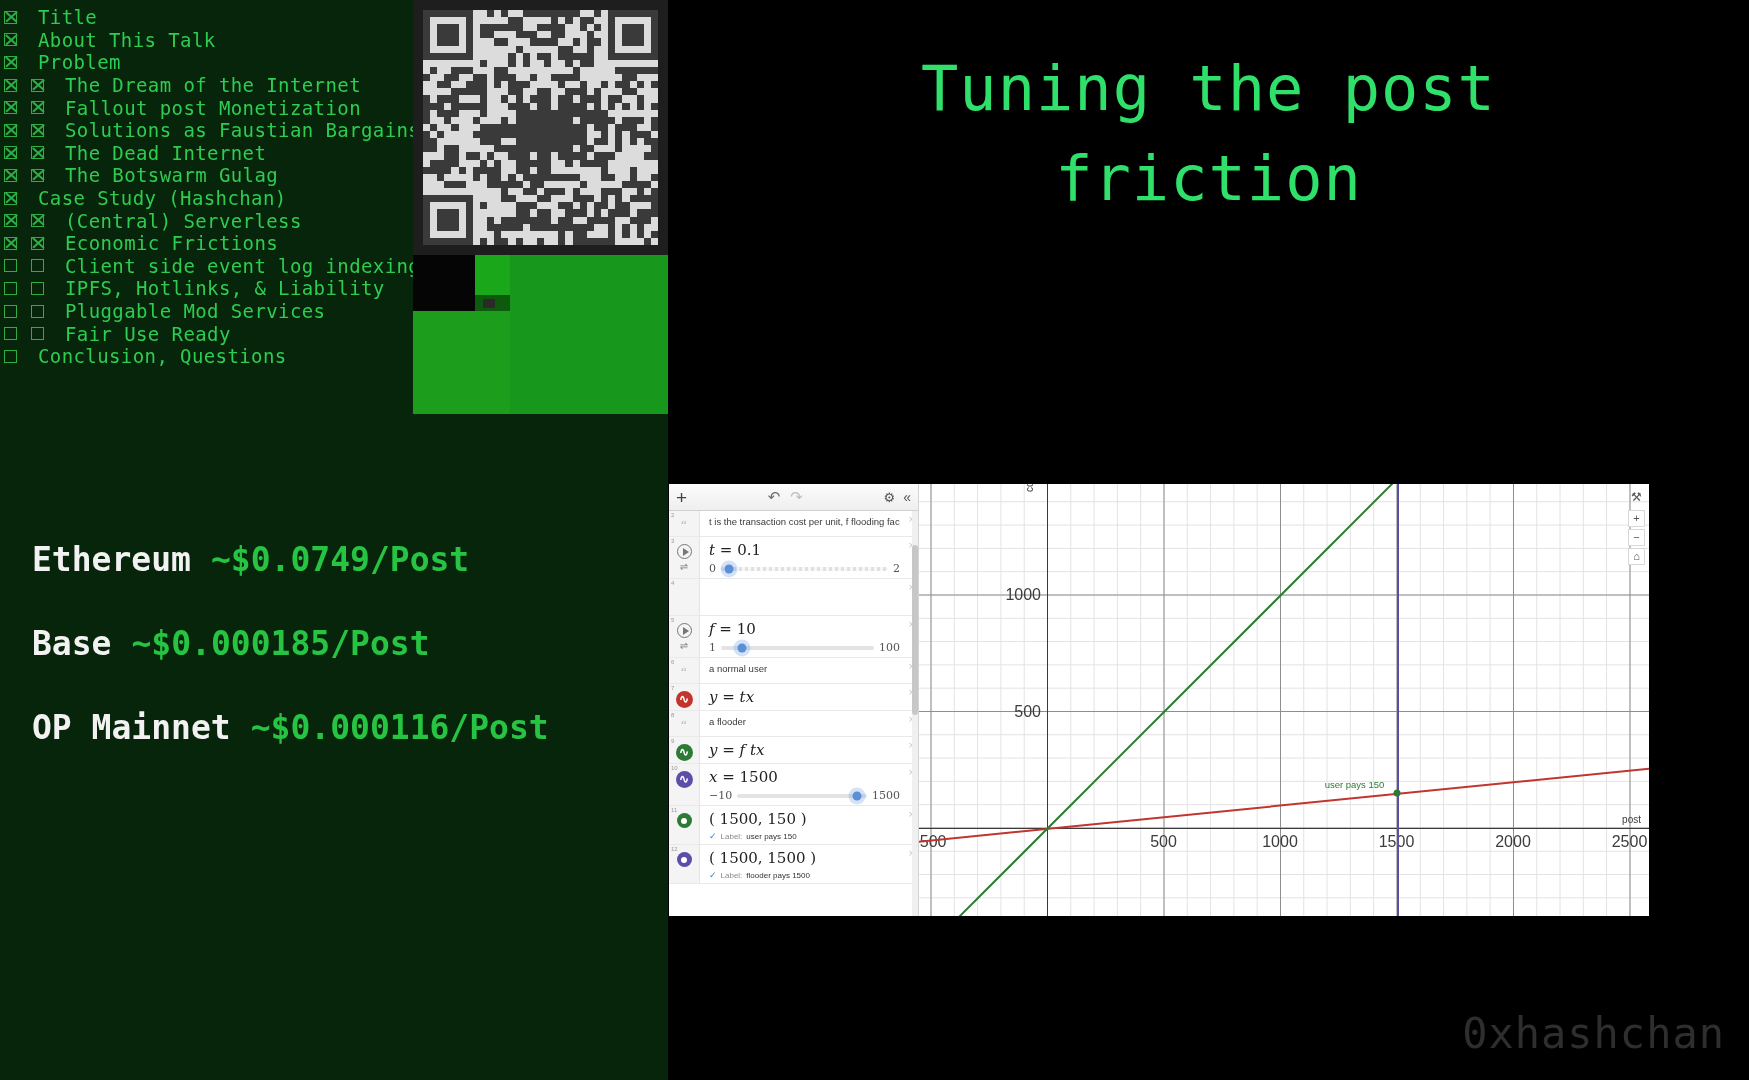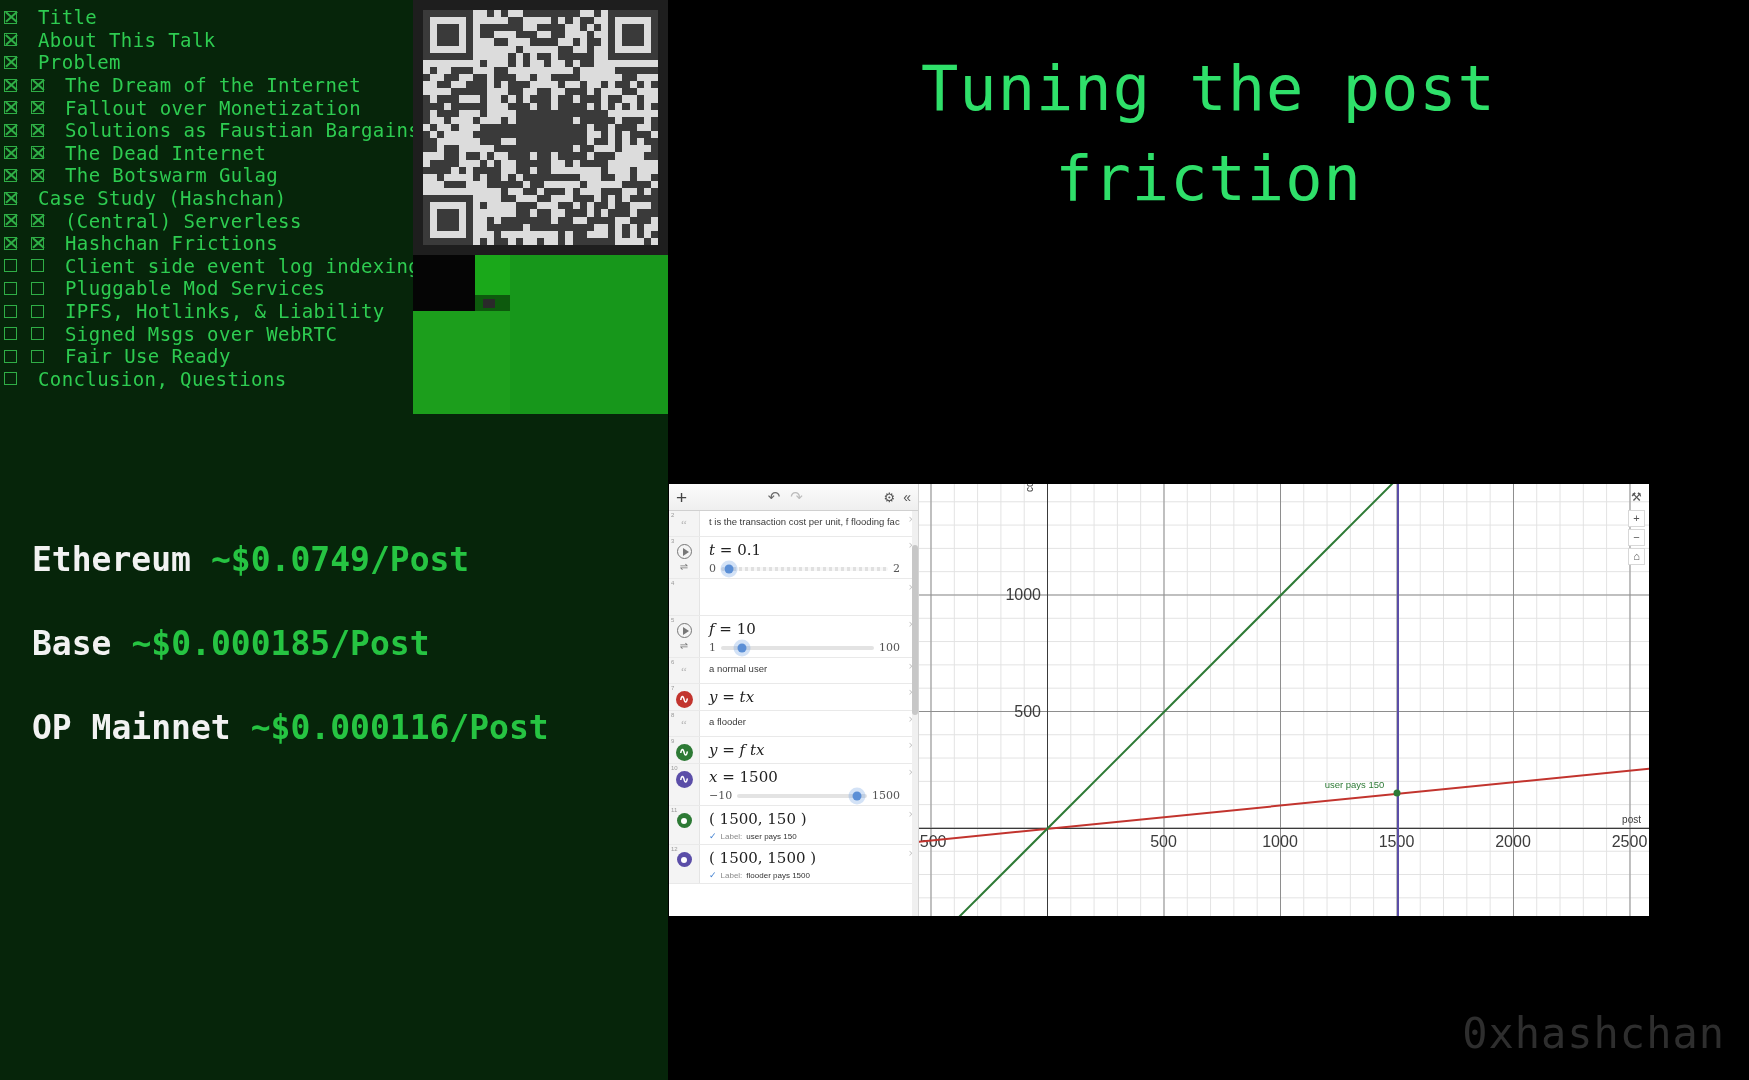--- a/index.html
+++ b/index.html
@@ -345,21 +345,21 @@
           </span>
           <span class="toc-label">The Dream of the Internet</span>
         </div>
         <div class="toc-row">
           <span class="cbx-slot">
             <span class="cbx checked"></span>
           </span>
           <span class="cbx-slot">
             <span class="cbx checked"></span>
           </span>
-          <span class="toc-label">Fallout over Monetization</span>
+          <span class="toc-label">Fallout post Monetization</span>
         </div>
         <div class="toc-row">
           <span class="cbx-slot">
             <span class="cbx checked"></span>
           </span>
           <span class="cbx-slot">
             <span class="cbx checked"></span>
           </span>
           <span class="toc-label">Solutions as Faustian Bargains</span>
         </div>
@@ -396,57 +396,48 @@
           </span>
           <span class="toc-label">(Central) Serverless</span>
         </div>
         <div class="toc-row">
           <span class="cbx-slot">
             <span class="cbx checked"></span>
           </span>
           <span class="cbx-slot">
             <span class="cbx checked"></span>
           </span>
-          <span class="toc-label">Hashchan Frictions</span>
+          <span class="toc-label">Economic Frictions</span>
         </div>
         <div class="toc-row">
           <span class="cbx-slot">
             <span class="cbx "></span>
           </span>
           <span class="cbx-slot">
             <span class="cbx "></span>
           </span>
           <span class="toc-label">Client side event log indexing</span>
         </div>
         <div class="toc-row">
           <span class="cbx-slot">
             <span class="cbx "></span>
           </span>
           <span class="cbx-slot">
             <span class="cbx "></span>
           </span>
+          <span class="toc-label">IPFS, Hotlinks, &amp; Liability</span>
+        </div>
+        <div class="toc-row">
+          <span class="cbx-slot">
+            <span class="cbx "></span>
+          </span>
+          <span class="cbx-slot">
+            <span class="cbx "></span>
+          </span>
           <span class="toc-label">Pluggable Mod Services</span>
-        </div>
-        <div class="toc-row">
-          <span class="cbx-slot">
-            <span class="cbx "></span>
-          </span>
-          <span class="cbx-slot">
-            <span class="cbx "></span>
-          </span>
-          <span class="toc-label">IPFS, Hotlinks, &amp; Liability</span>
-        </div>
-        <div class="toc-row">
-          <span class="cbx-slot">
-            <span class="cbx "></span>
-          </span>
-          <span class="cbx-slot">
-            <span class="cbx "></span>
-          </span>
-          <span class="toc-label">Signed Msgs over WebRTC</span>
         </div>
         <div class="toc-row">
           <span class="cbx-slot">
             <span class="cbx "></span>
           </span>
           <span class="cbx-slot">
             <span class="cbx "></span>
           </span>
           <span class="toc-label">Fair Use Ready</span>
         </div>

